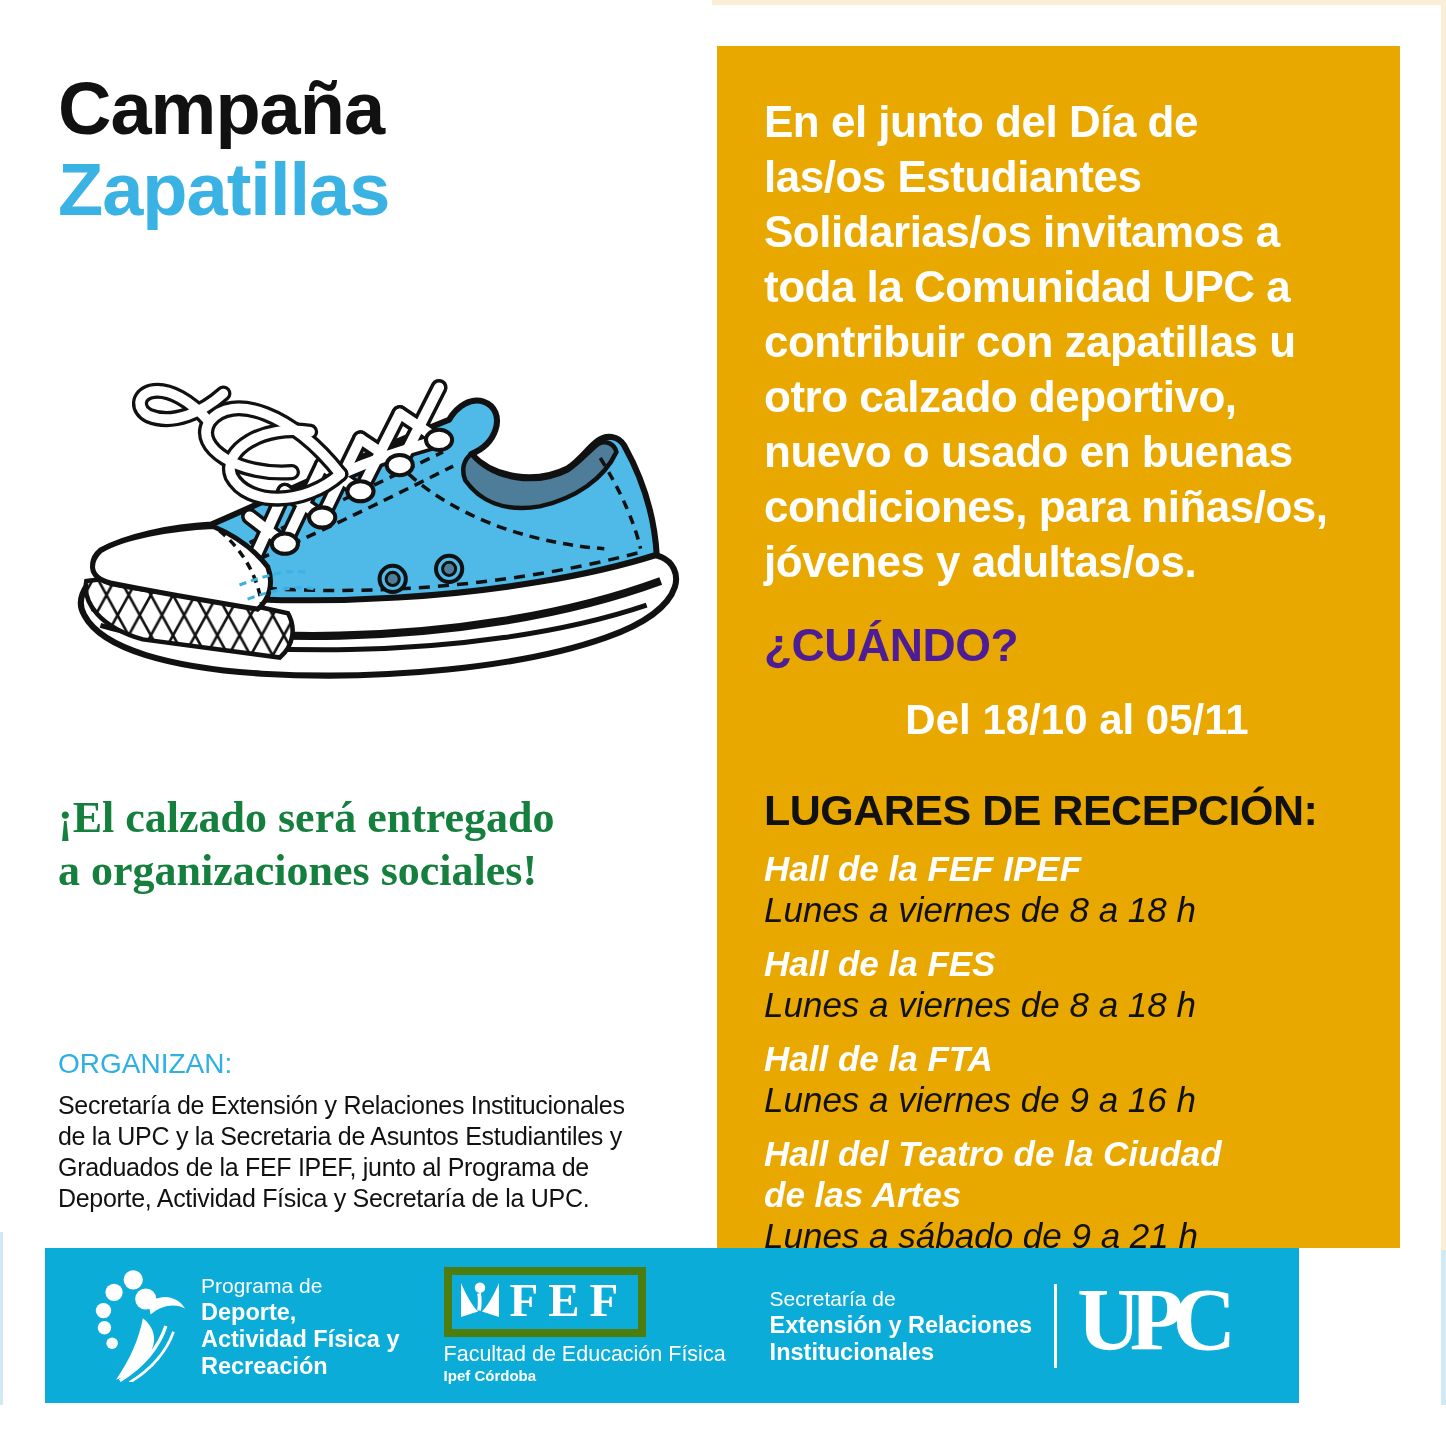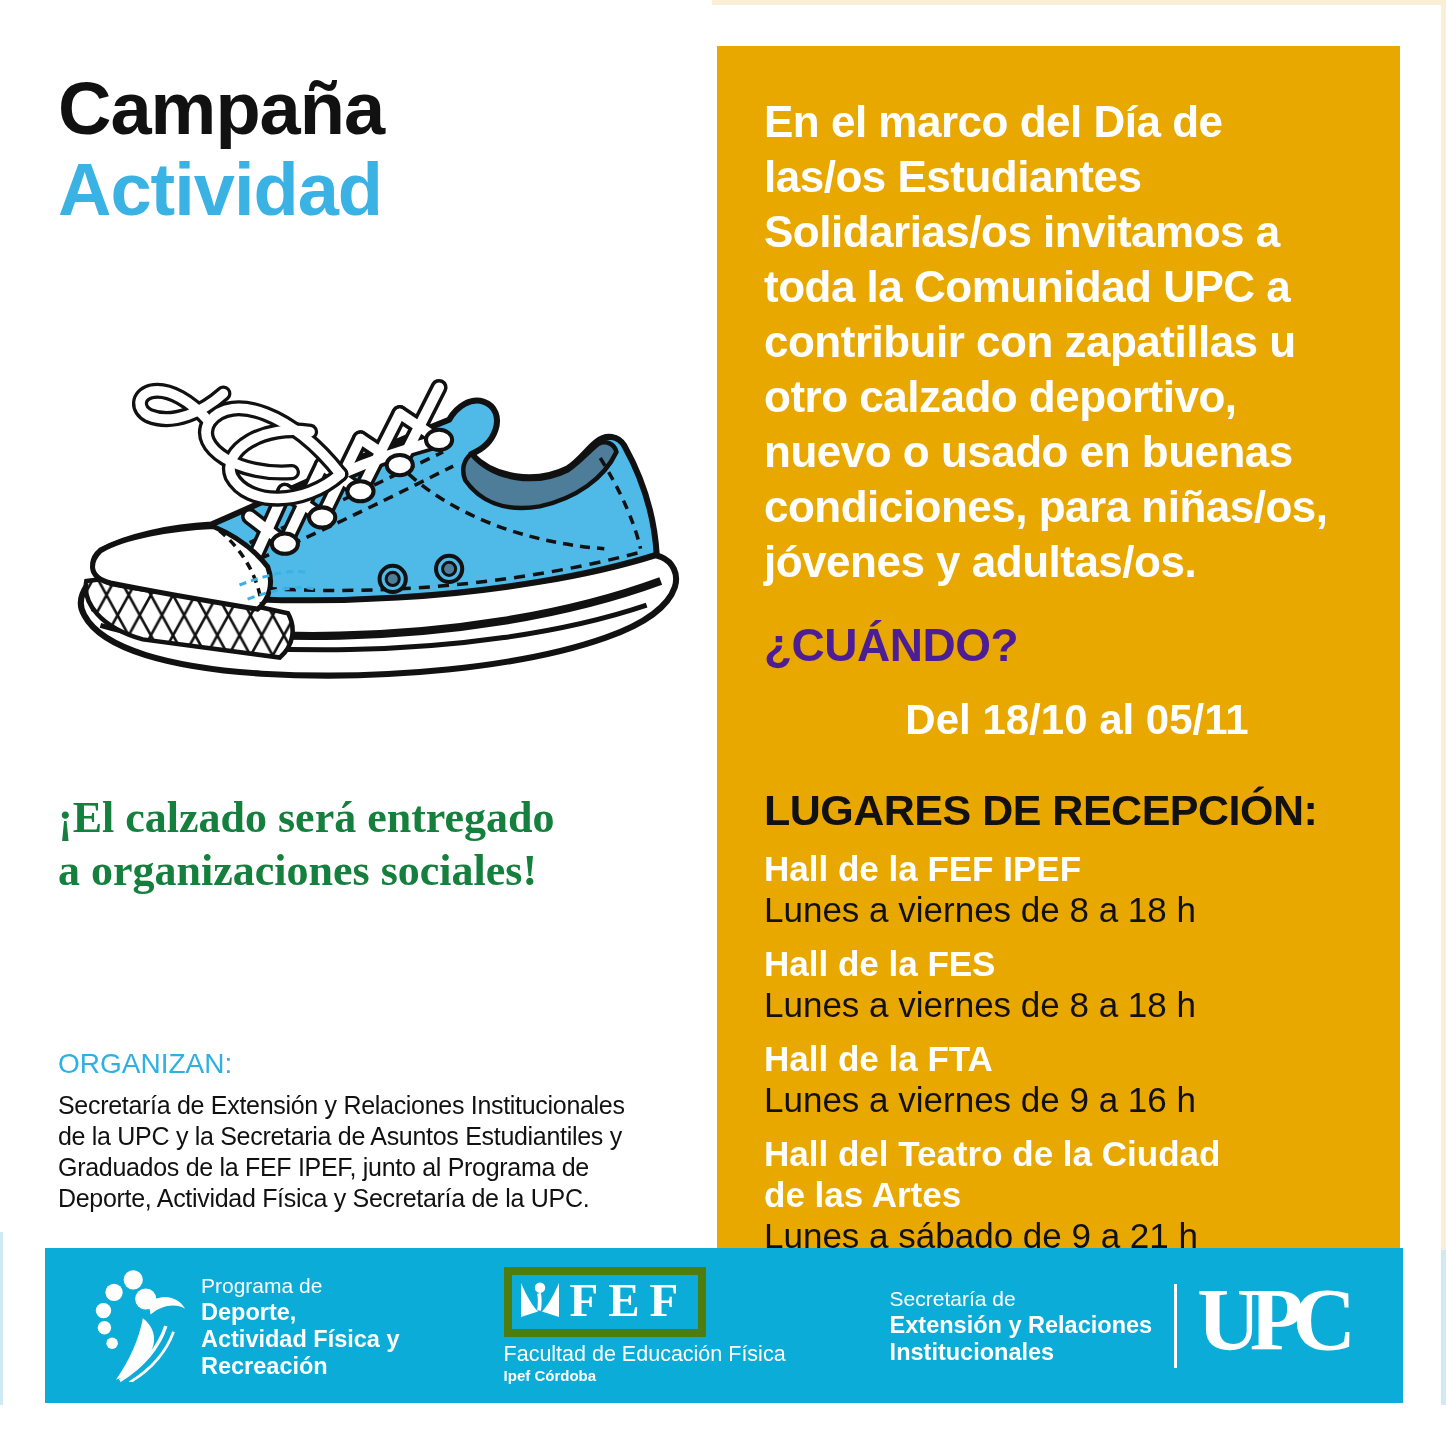--- a/index.html
+++ b/index.html
@@ -23,29 +23,29 @@
   .org-text{position:absolute;left:58px;top:1090px;font-size:25px;line-height:31px;
             letter-spacing:-0.3px;color:#111;white-space:nowrap;}
 
   
   .panel{position:absolute;left:717px;top:46px;width:683px;height:1202px;background:#E9A800;
          box-sizing:border-box;padding:48px 10px 0 47px;color:#fff;}
   .panel-intro{font-size:44px;line-height:55px;font-weight:bold;letter-spacing:-0.5px;white-space:nowrap;}
   .when-heading{margin-top:29px;font-size:46px;font-weight:bold;color:#4c1d95;letter-spacing:-0.5px;}
   .when-dates{margin-top:24px;font-size:42px;font-weight:bold;color:#fff;text-align:center;}
   .places-heading{margin-top:42px;font-size:43px;font-weight:bold;color:#111;letter-spacing:-0.5px;}
-  .place{margin-top:13px;}
+  .place{margin-top:13px;font-style:italic;}
   .place:first-of-type{margin-top:30px;}
   .place-name{font-size:35px;line-height:41px;font-weight:bold;color:#fff;}
   .place-schedule{font-size:35px;line-height:41px;color:#111;}
 
   
-  .footer{position:absolute;left:45px;top:1248px;width:1358px;height:155px;background:#0CACD8;
+  .footer{position:absolute;left:45px;top:1248px;width:1254px;height:155px;background:#0CACD8;
           display:flex;align-items:center;justify-content:space-between;
-          box-sizing:border-box;padding:0 58px 0 46px;color:#fff;}
+          box-sizing:border-box;padding:0 74px 0 46px;color:#fff;}
   .fgroup{display:flex;align-items:center;}
   .program-text{margin-left:14px;font-size:23.5px;line-height:27px;font-weight:bold;}
   .program-text .pre{font-size:21px;font-weight:normal;}
   .fef{display:flex;flex-direction:column;align-items:flex-start;}
   .fef-box{display:flex;align-items:center;border:8px solid #4d7c0f;padding:4px 10px 4px 6px;height:46px;box-sizing:content-box;}
   .fef-acronym{font-family:"Liberation Serif",serif;font-size:47px;font-weight:bold;
                letter-spacing:10px;margin-left:8px;line-height:1;transform:translateY(-2px);}
   .fef-faculty{margin-top:5px;font-size:21.5px;}
   .fef-campus{margin-top:0;font-size:15px;font-weight:bold;}
   .secretary-text{text-align:left;font-size:23.5px;line-height:27px;font-weight:bold;}
@@ -59,21 +59,21 @@
 
 <div class="poster">
 
   <div class="strip-top"></div>
   <div class="strip-right"></div>
   <div class="strip-right-blue"></div>
   <div class="strip-left-blue"></div>
 
   <header class="title">
     <div>Campaña</div>
-    <div class="accent">Actividad</div>
+    <div class="accent">Zapatillas</div>
   </header>
 
   <div class="shoe">
     <svg viewBox="0 0 650 335" width="655" height="340">
       <defs>
         <pattern id="xhatch" width="22" height="40" patternUnits="userSpaceOnUse">
           <rect width="22" height="40" fill="#fff"></rect>
           <path d="M0,40 L22,0 M0,0 L22,40" stroke="#111" stroke-width="2.6" fill="none"></path>
         </pattern>
       </defs>
@@ -178,21 +178,21 @@
   <div class="org-label">ORGANIZAN:</div>
   <div class="org-text">
       <div>Secretaría de Extensión y Relaciones Institucionales</div>
       <div>de la UPC y la Secretaria de Asuntos Estudiantiles y</div>
       <div>Graduados de la FEF IPEF, junto al Programa de</div>
       <div>Deporte, Actividad Física y Secretaría de la UPC.</div>
     </div>
 
   <section class="panel">
     <div class="panel-intro">
-        <div>En el marco del Día de</div>
+        <div>En el junto del Día de</div>
         <div>las/os Estudiantes</div>
         <div>Solidarias/os invitamos a</div>
         <div>toda la Comunidad UPC a</div>
         <div>contribuir con zapatillas u</div>
         <div>otro calzado deportivo,</div>
         <div>nuevo o usado en buenas</div>
         <div>condiciones, para niñas/os,</div>
         <div>jóvenes y adultas/os.</div>
       </div>
     <div class="when-heading">¿CUÁNDO?</div>

